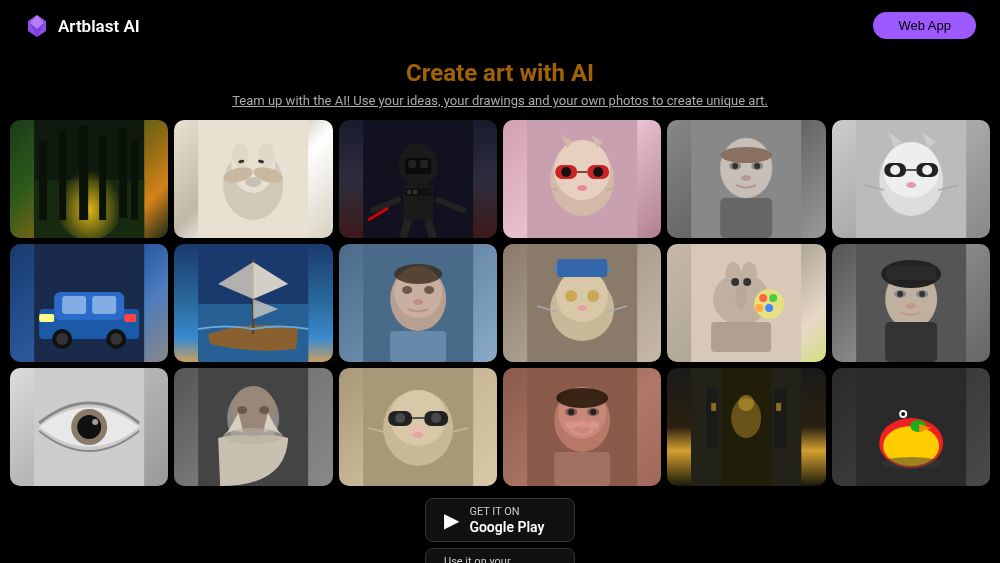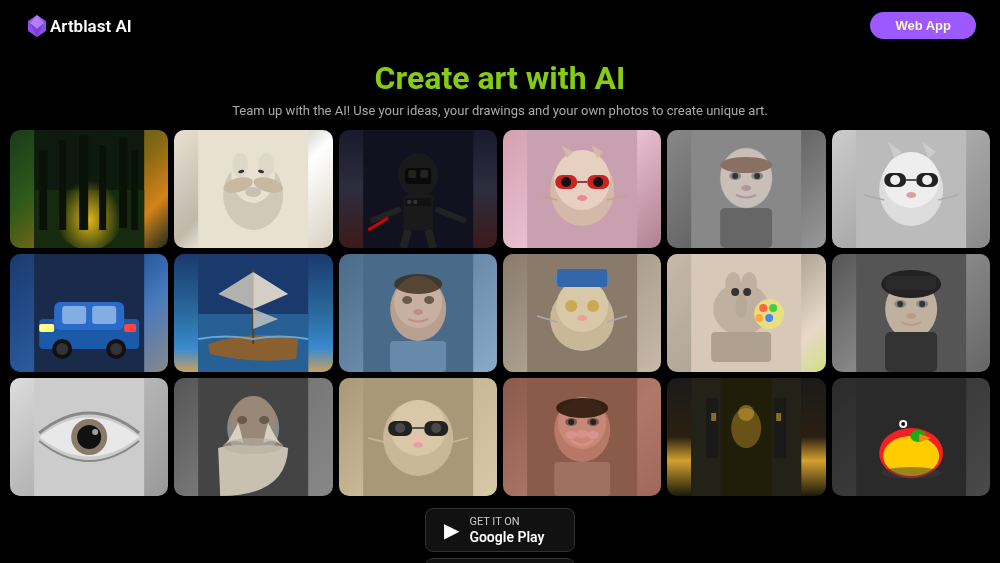--- a/index.html
+++ b/index.html
@@ -18,60 +18,62 @@
       display: flex;
       align-items: center;
       justify-content: space-between;
       padding: 12px 24px;
       position: relative;
     }
 
     .logo-area {
       display: flex;
       align-items: center;
+      gap: 8px;
     }
 
     .logo-icon {
       width: 26px;
       height: 26px;
     }
 
     .logo-text {
       font-size: 17px;
       font-weight: 600;
       color: #fff;
     }
 
     .web-app-btn {
       background: #9b59ff;
-      color: #fef9c3;
+      color: #000000;
       border: none;
       border-radius: 20px;
       padding: 6px 25px;
       font-size: 13px;
-      font-weight: 700;
+      font-weight: 400;
       cursor: pointer;
     }
 
     
     .hero {
       text-align: center;
       padding: 8px 0 12px;
     }
 
     .hero h1 {
-      font-size: 32px;
+      font-size: 24px;
       font-weight: 700;
-      color: #84cc16;
+      color: #a16207;
       margin-bottom: 6px;
     }
 
     .hero p {
       font-size: 13px;
       color: #aaa;
+      text-decoration: underline;
     }
 
     
     .gallery {
       display: grid;
       grid-template-columns: repeat(6, 1fr);
       grid-template-rows: repeat(3, 118px);
       gap: 6px;
       padding: 0 10px;
       margin: 0 auto;

